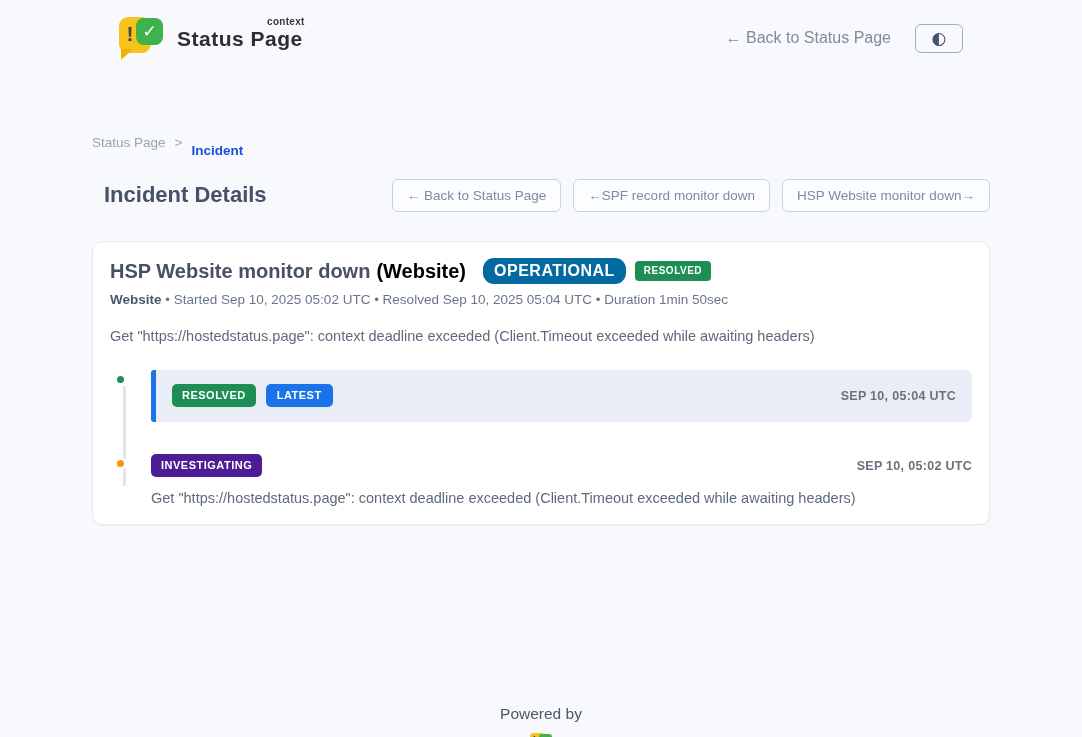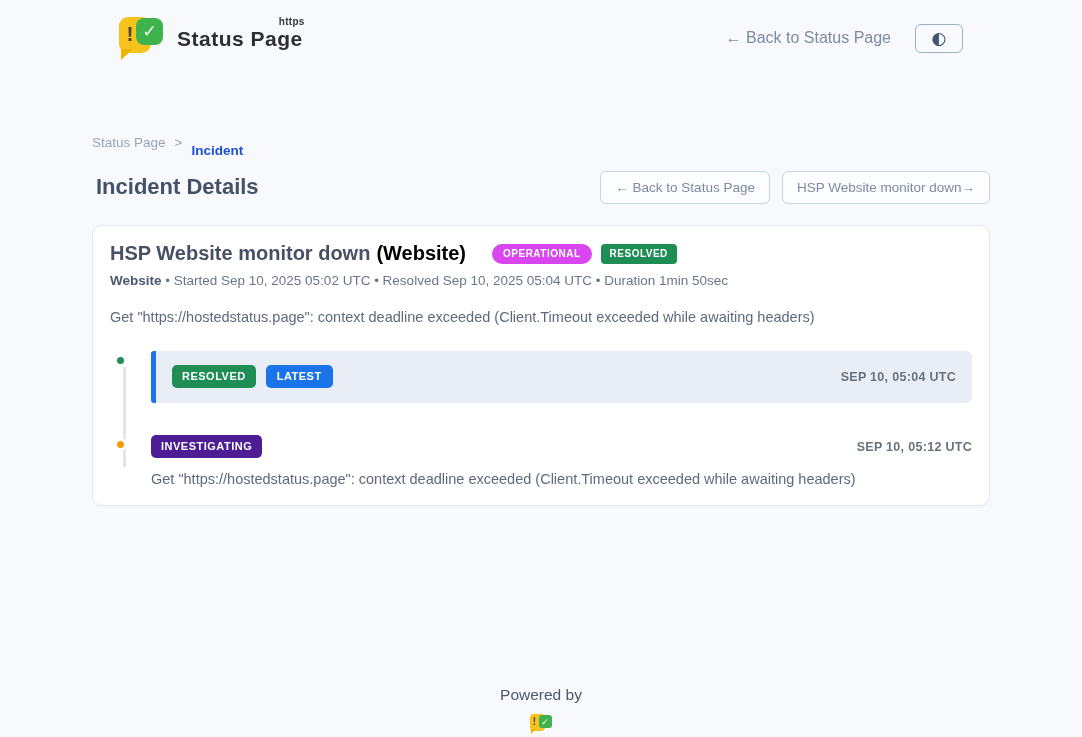--- a/index.html
+++ b/index.html
@@ -50,41 +50,41 @@
     border: 1px solid #9fb0c6; border-radius: 6px;
     display: flex; align-items: center; justify-content: center; cursor: pointer;
   }
   .contrast-glyph { font-size: 17px; line-height: 1; color: #44536e; font-family: "DejaVu Sans", sans-serif; }
 
   
   .container { width: 898px; margin: 0 auto; }
   .breadcrumb { margin-top: 52px; font-size: 13.5px; color: #9aa4b3; display: flex; gap: 9px; align-items: center; }
   .breadcrumb .crumb-current { color: #1d4ed8; font-weight: bold; margin-top: 16px; }
   .title-row { margin-top: 12px; display: flex; align-items: center; justify-content: space-between; }
-  h1.page-title { margin: 4px; font-size: 22px; font-weight: bold; color: #465067; }
+  h1.page-title { margin: 12px; font-size: 22px; font-weight: bold; color: #465067; }
   .nav-buttons { display: flex; gap: 12px; }
   .nav-btn {
     background: #fcfdfe; border: 1px solid #c9d3e0; border-radius: 6px;
     color: #7e8ba1; font-size: 13.5px; padding: 8px 14px; cursor: pointer;
     font-family: inherit; white-space: nowrap;
   }
 
   
   .card {
     margin-top: 21px; background: #ffffff;
     border: 1px solid #e5eaf1; border-radius: 10px;
     box-shadow: 0 1px 2px rgba(40,60,90,.04);
     padding: 16px 17px 18px;
   }
   .card-title { margin: 0; font-size: 20px; font-weight: bold; color: #475064; display: flex; align-items: center; flex-wrap: wrap; }
   .card-title .scope { color: #000000; font-weight: bold; margin-left: 6px; }
   .badge { display: inline-block; color: #fff; font-weight: bold; line-height: 1; }
   .badge-operational {
-    background: #d946ef; font-size: 10px; letter-spacing: .5px;
-    padding: 5px 11px; border-radius: 11px; margin-left: 26px;
+    background: #0369a1; font-size: 16px; letter-spacing: .5px;
+    padding: 5px 11px; border-radius: 11px; margin-left: 17px;
   }
   .badge-resolved-head {
     background: #1e8e55; font-size: 10px; letter-spacing: .5px;
     padding: 5px 9px; border-radius: 4px; margin-left: 9px;
   }
   .meta-line { margin: 8px 0 0; font-size: 13.5px; color: #6a7688; }
   .meta-service { font-weight: bold; color: #4c5870; }
   .description { margin: 21px 0 0; font-size: 14.5px; color: #5e6a7c; }
 
   
@@ -124,21 +124,21 @@
 <header class="header">
   <div class="header-inner">
     <a class="logo">
       <span class="logo-mark">
         <span class="bubble-yellow"></span>
         <span class="bubble-tail"></span>
         <span class="bubble-excl">!</span>
         <span class="bubble-green">✓</span>
       </span>
       <span class="logo-text">
-        <span class="logo-hosted">https</span>
+        <span class="logo-hosted">context</span>
         <span class="logo-brand">Status Page</span>
       </span>
     </a>
     <div class="header-right">
       <a class="back-link">← Back to Status Page</a>
       <button class="theme-toggle">
         <span class="contrast-glyph">◐</span>
       </button>
     </div>
   </div>
@@ -148,20 +148,21 @@
   <nav class="breadcrumb">
     <a class="crumb-root">Status Page</a>
     <span class="crumb-sep">&gt;</span>
     <span class="crumb-current">Incident</span>
   </nav>
 
   <div class="title-row">
     <h1 class="page-title">Incident Details</h1>
     <div class="nav-buttons">
       <button class="nav-btn">← Back to Status Page</button>
+      <button class="nav-btn">←SPF record monitor down</button>
       <button class="nav-btn">HSP Website monitor down→</button>
     </div>
   </div>
 
   <section class="card">
     <h2 class="card-title">
       <span>HSP Website monitor down</span>
       <span class="scope">(Website)</span>
       <span class="badge badge-operational">OPERATIONAL</span>
       <span class="badge badge-resolved-head">RESOLVED</span>
@@ -186,21 +187,21 @@
             <span class="t-time">SEP 10, 05:04 UTC</span>
           </div>
         </div>
       </div>
 
       <div class="t-item t-item-plain">
         <span class="t-dot t-dot-orange"></span>
         <div class="t-plain">
           <div class="t-row">
             <span class="badge badge-investigating">INVESTIGATING</span>
-            <span class="t-time">SEP 10, 05:12 UTC</span>
+            <span class="t-time">SEP 10, 05:02 UTC</span>
           </div>
           <p class="t-msg">Get "https://hostedstatus.page": context deadline exceeded (Client.Timeout exceeded while awaiting headers)</p>
         </div>
       </div>
     </div>
   </section>
 </main>
 
 <footer class="footer">
   <div class="powered">

